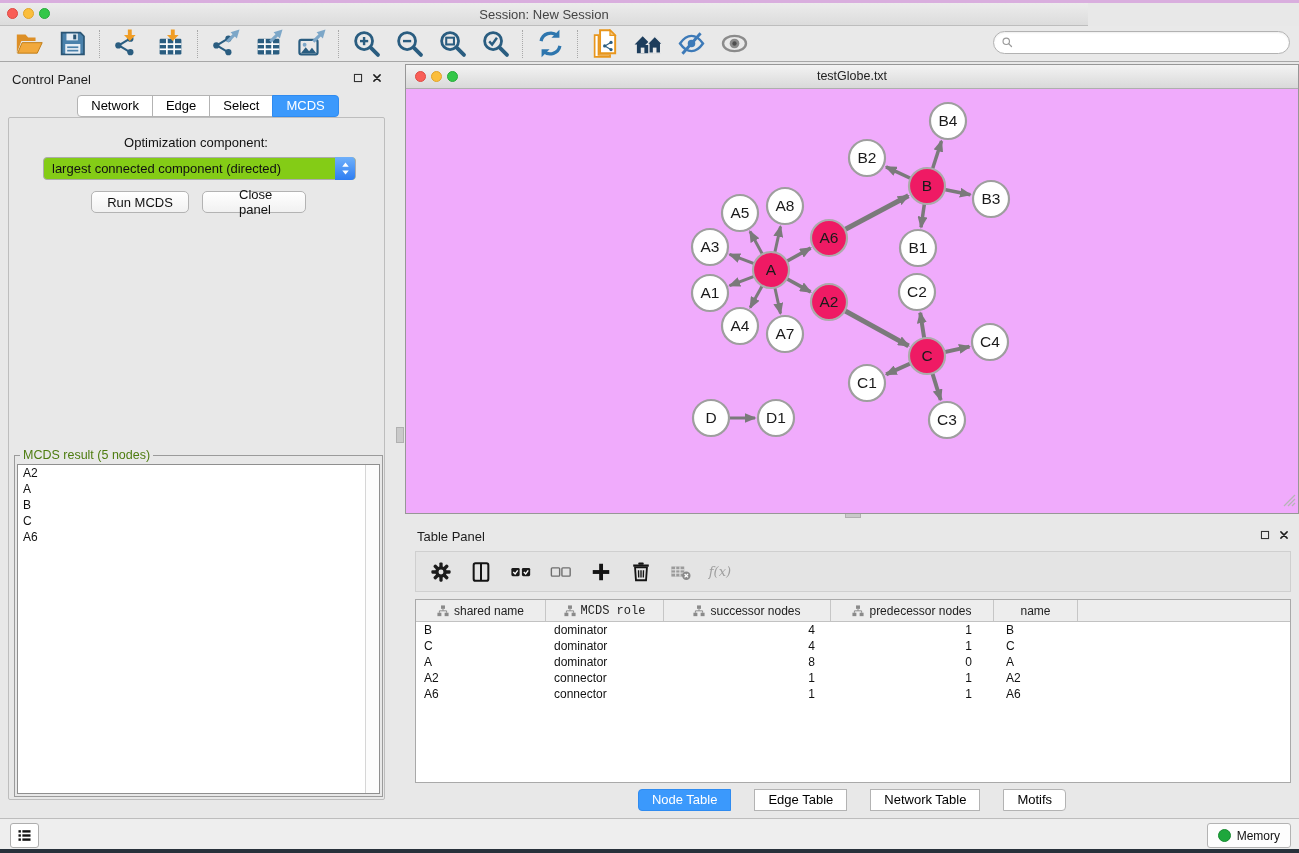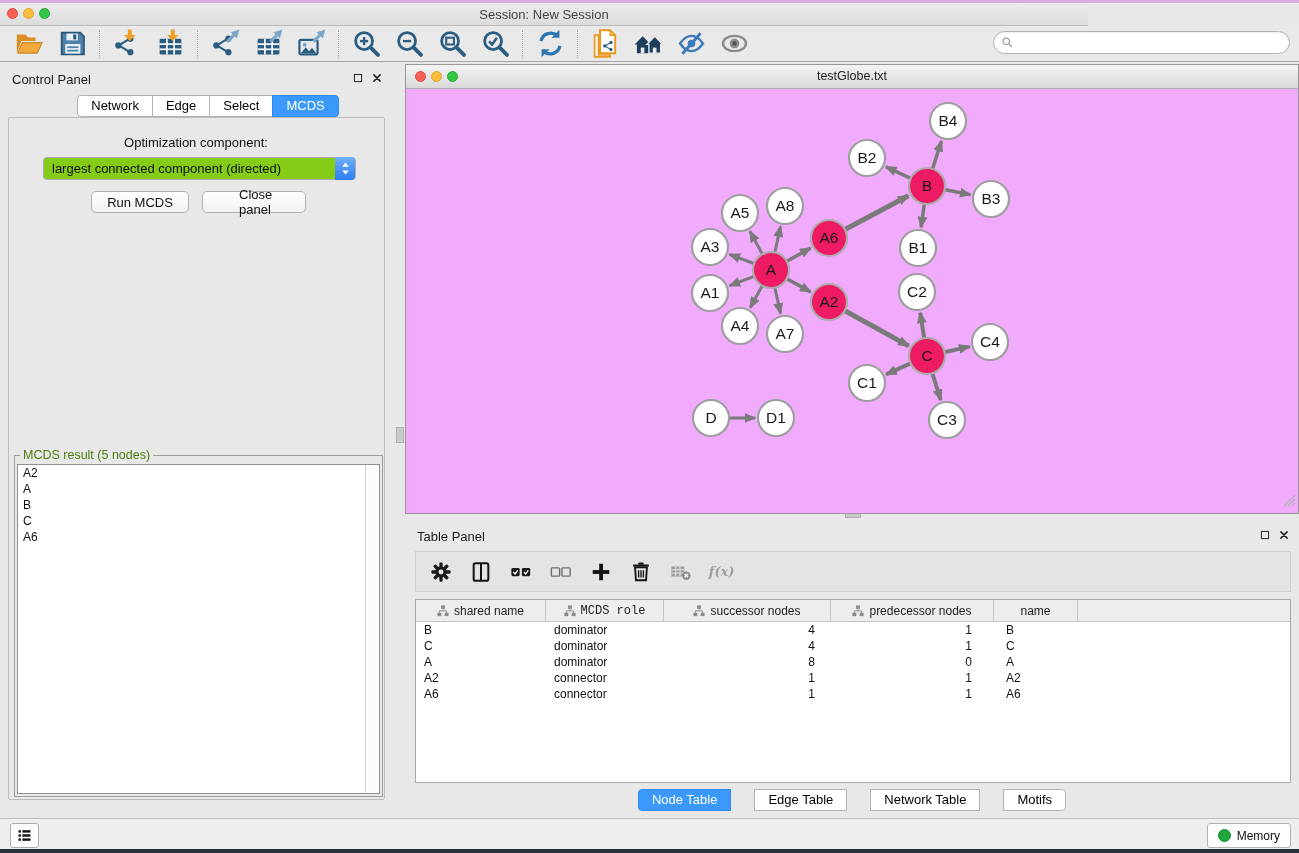--- a/index.html
+++ b/index.html
@@ -58,21 +58,21 @@
   .net-titlebar{position:absolute;left:0;top:0;right:0;height:23px;background:linear-gradient(#f3f3f3,#d9d9d9);
                 border-bottom:1px solid #aeaeae;}
   .net-titlebar .lights{top:6px;left:9px;}
   .net-title{position:absolute;left:0;right:0;top:4px;text-align:center;font-size:12.5px;color:#222;}
   .net-canvas{position:absolute;left:0;top:24px;right:0;bottom:0;background:#f0abfc;}
   .grip{position:absolute;right:2px;bottom:2px;}
   
   .table-panel{position:absolute;left:405px;top:520px;width:894px;height:298px;background:#e8e8e8;}
   .tp-toolbar{position:absolute;left:10px;top:31px;width:876px;height:41px;background:#e4e4e4;
               border:1px solid #cfcfcf;display:flex;align-items:center;padding-left:12px;box-sizing:border-box;gap:14px;}
-  .tp-btn{display:flex;align-items:flex-start;justify-content:center;width:26px;cursor:pointer;font-weight:bold;}
+  .tp-btn{display:flex;align-items:flex-start;justify-content:center;width:26px;cursor:pointer;}
   .tp-btn.disabled{cursor:default;}
   .datatable{position:absolute;left:10px;top:79px;width:876px;height:184px;background:#fff;border:1px solid #a9a9a9;
              box-sizing:border-box;overflow:hidden;}
   .thead{display:flex;height:21px;border-bottom:1px solid #c2c2c2;background:#ededed;}
   .th{display:flex;align-items:center;justify-content:center;gap:5px;font-size:12px;color:#222;
       border-right:1px solid #c6c6c6;box-sizing:border-box;cursor:pointer;}
   .trow{display:flex;height:16px;align-items:center;}
   .td{font-size:12px;color:#111;box-sizing:border-box;overflow:hidden;white-space:nowrap;cursor:default;}
   .bottom-tabs{position:absolute;left:0;right:0;top:269px;display:flex;justify-content:center;gap:24px;}
   

